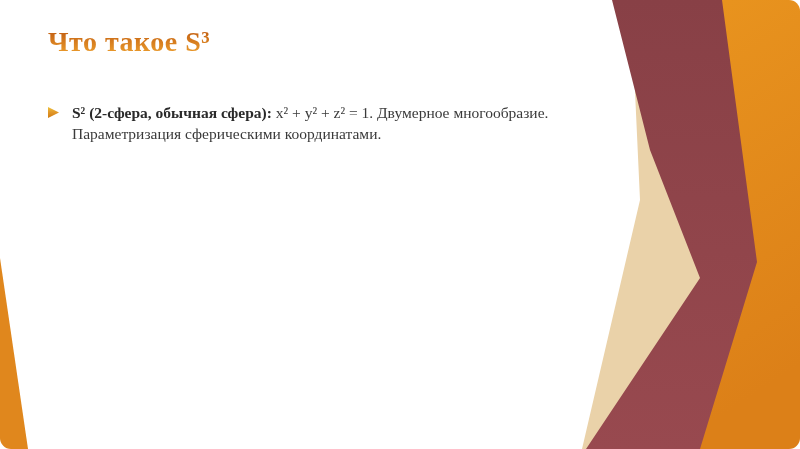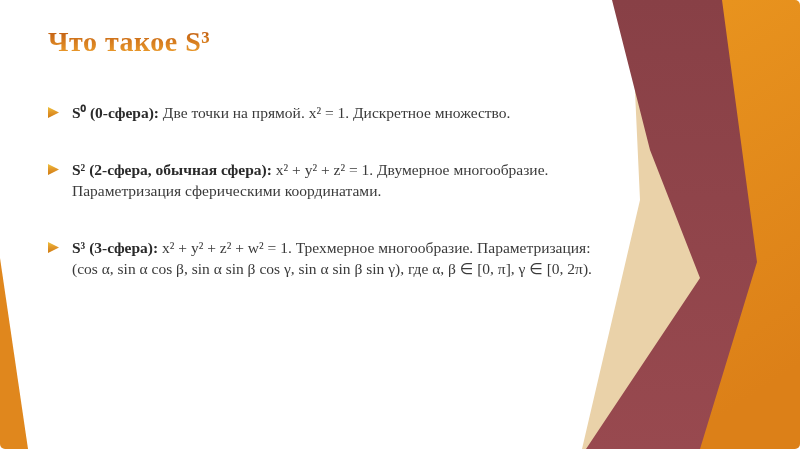--- a/index.html
+++ b/index.html
@@ -1,21 +1,21 @@
 <!DOCTYPE html>
 <html style="--title-gradient-start: #bf5a10; --title-gradient-end: #eb9c2c; --accent-orange: #e0871d; --maroon: #8d4348; --cream: #ead2a9; --bullet-marker: #e2992b; --body-text: #3a3a3a;"><head>
 <meta charset="utf-8">
 <style>
   html,body{margin:0;padding:0;background:#fff;}
   .slide{
     position:relative;
     width:800px;height:449px;
     background:#fff;
     overflow:hidden;
-    border-radius:5px;
+    border-radius:11px;
     font-family:"Liberation Serif", serif;
   }
   .bg-decoration{position:absolute;inset:0;width:800px;height:449px;display:block;}
   .content{position:absolute;left:48px;top:26px;width:560px;z-index:2;}
   .title{
     margin:0 0 44px 0;
     font-size:28px;
     font-weight:bold;
     letter-spacing:.5px;
     background:linear-gradient(180deg, var(--title-gradient-start) 10%, var(--title-gradient-end) 85%);
@@ -72,25 +72,17 @@
 
     <polygon points="0,258 28,449 0,449" style="fill:var(--accent-orange)"></polygon>
   </svg>
 
   <div class="content">
     <h1 class="title">Что такое S³</h1>
 
     <ul class="bullets">
       <li class="bullet">
         <span class="marker"></span>
-        <p><span class="bold">S⁰ (0-сфера):</span><span> Две точки на прямой. x² = 1. Дискретное множество.</span></p>
-      </li>
-      <li class="bullet">
-        <span class="marker"></span>
         <p><span class="bold">S² (2-сфера, обычная сфера):</span><span> x² + y² + z² = 1. Двумерное многообразие. Параметризация сферическими координатами.</span></p>
-      </li>
-      <li class="bullet">
-        <span class="marker"></span>
-        <p><span class="bold">S³ (3-сфера):</span><span> x² + y² + z² + w² = 1. Трехмерное многообразие. Параметризация: (cos α, sin α cos β, sin α sin β cos γ, sin α sin β sin γ), где α, β ∈ [0, π], γ ∈ [0, 2π).</span></p>
       </li>
     </ul>
   </div>
 </div>
 
 </body></html>

